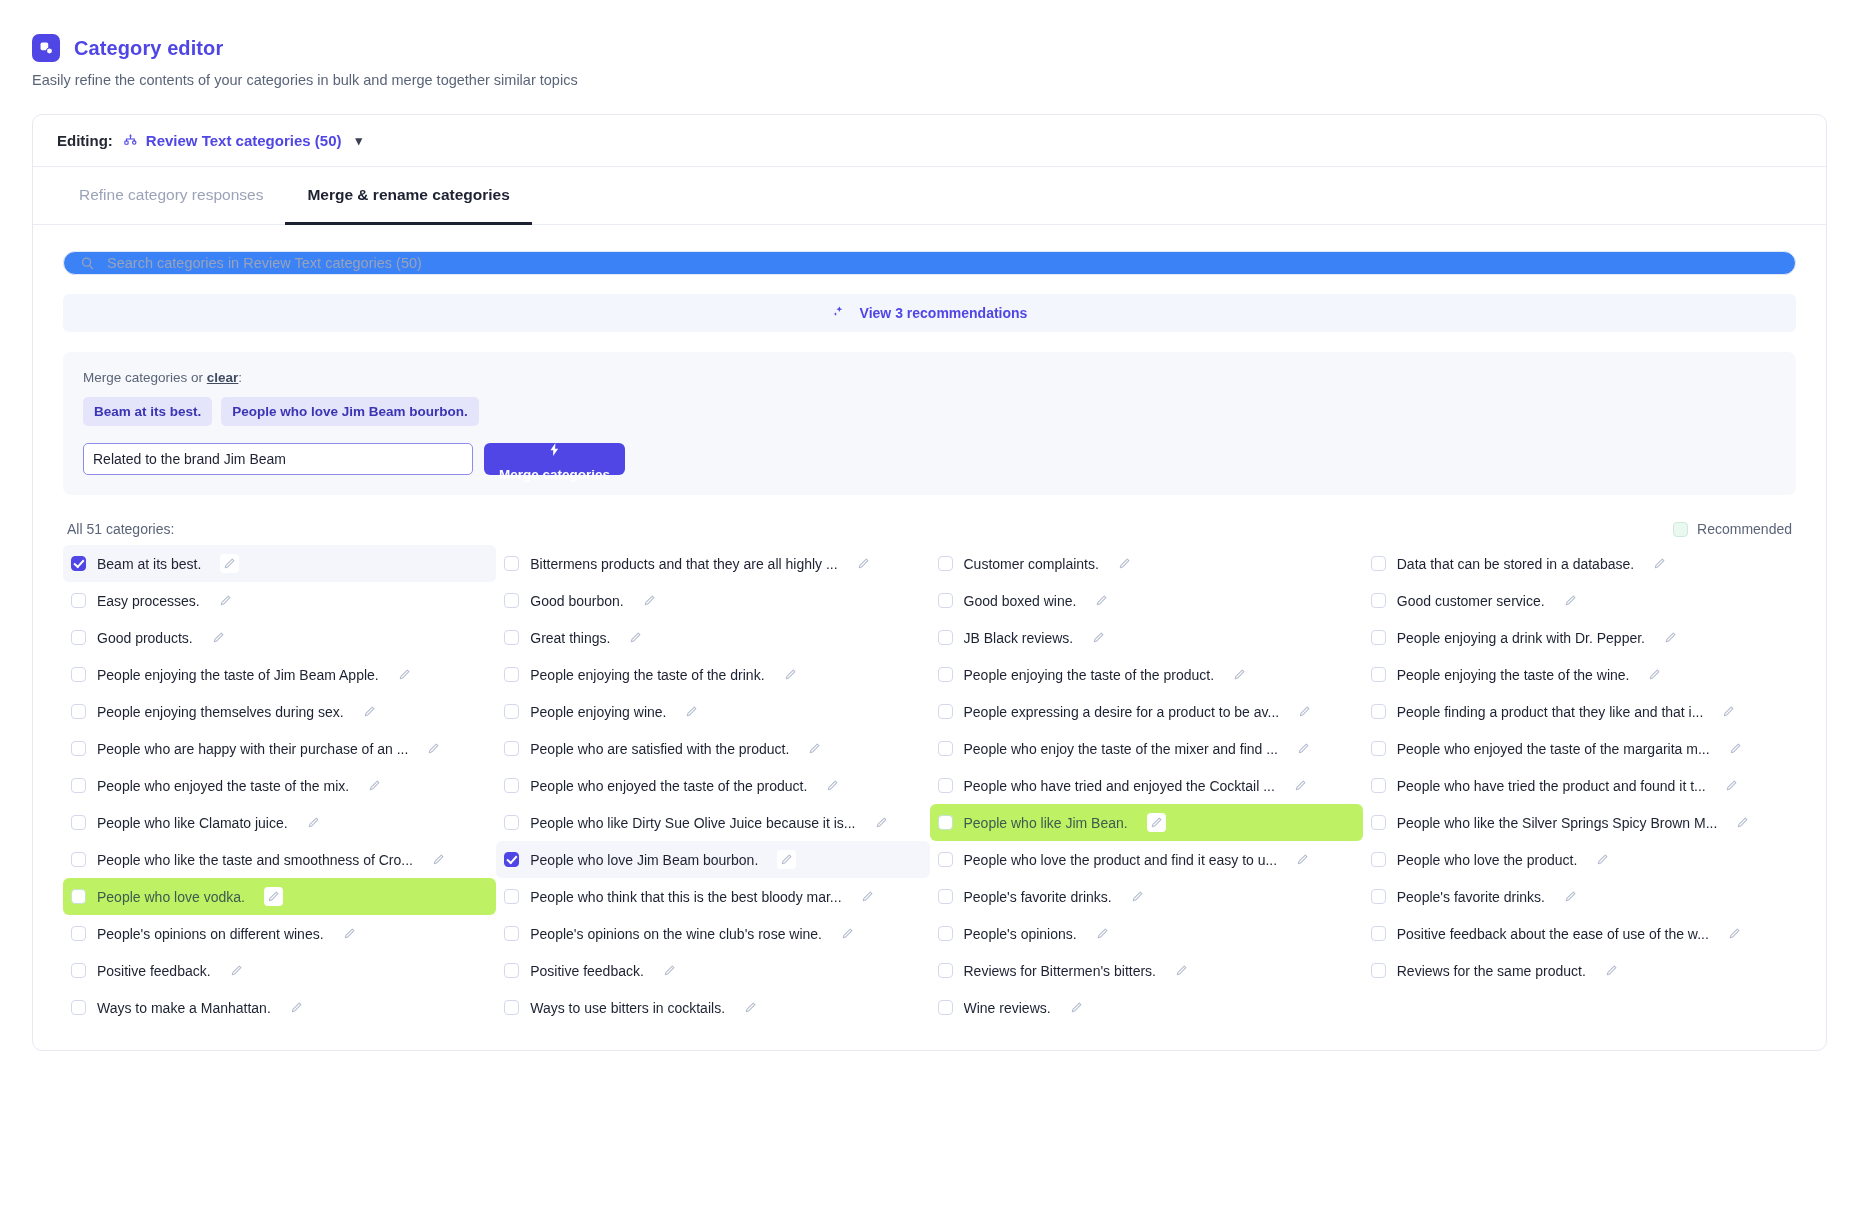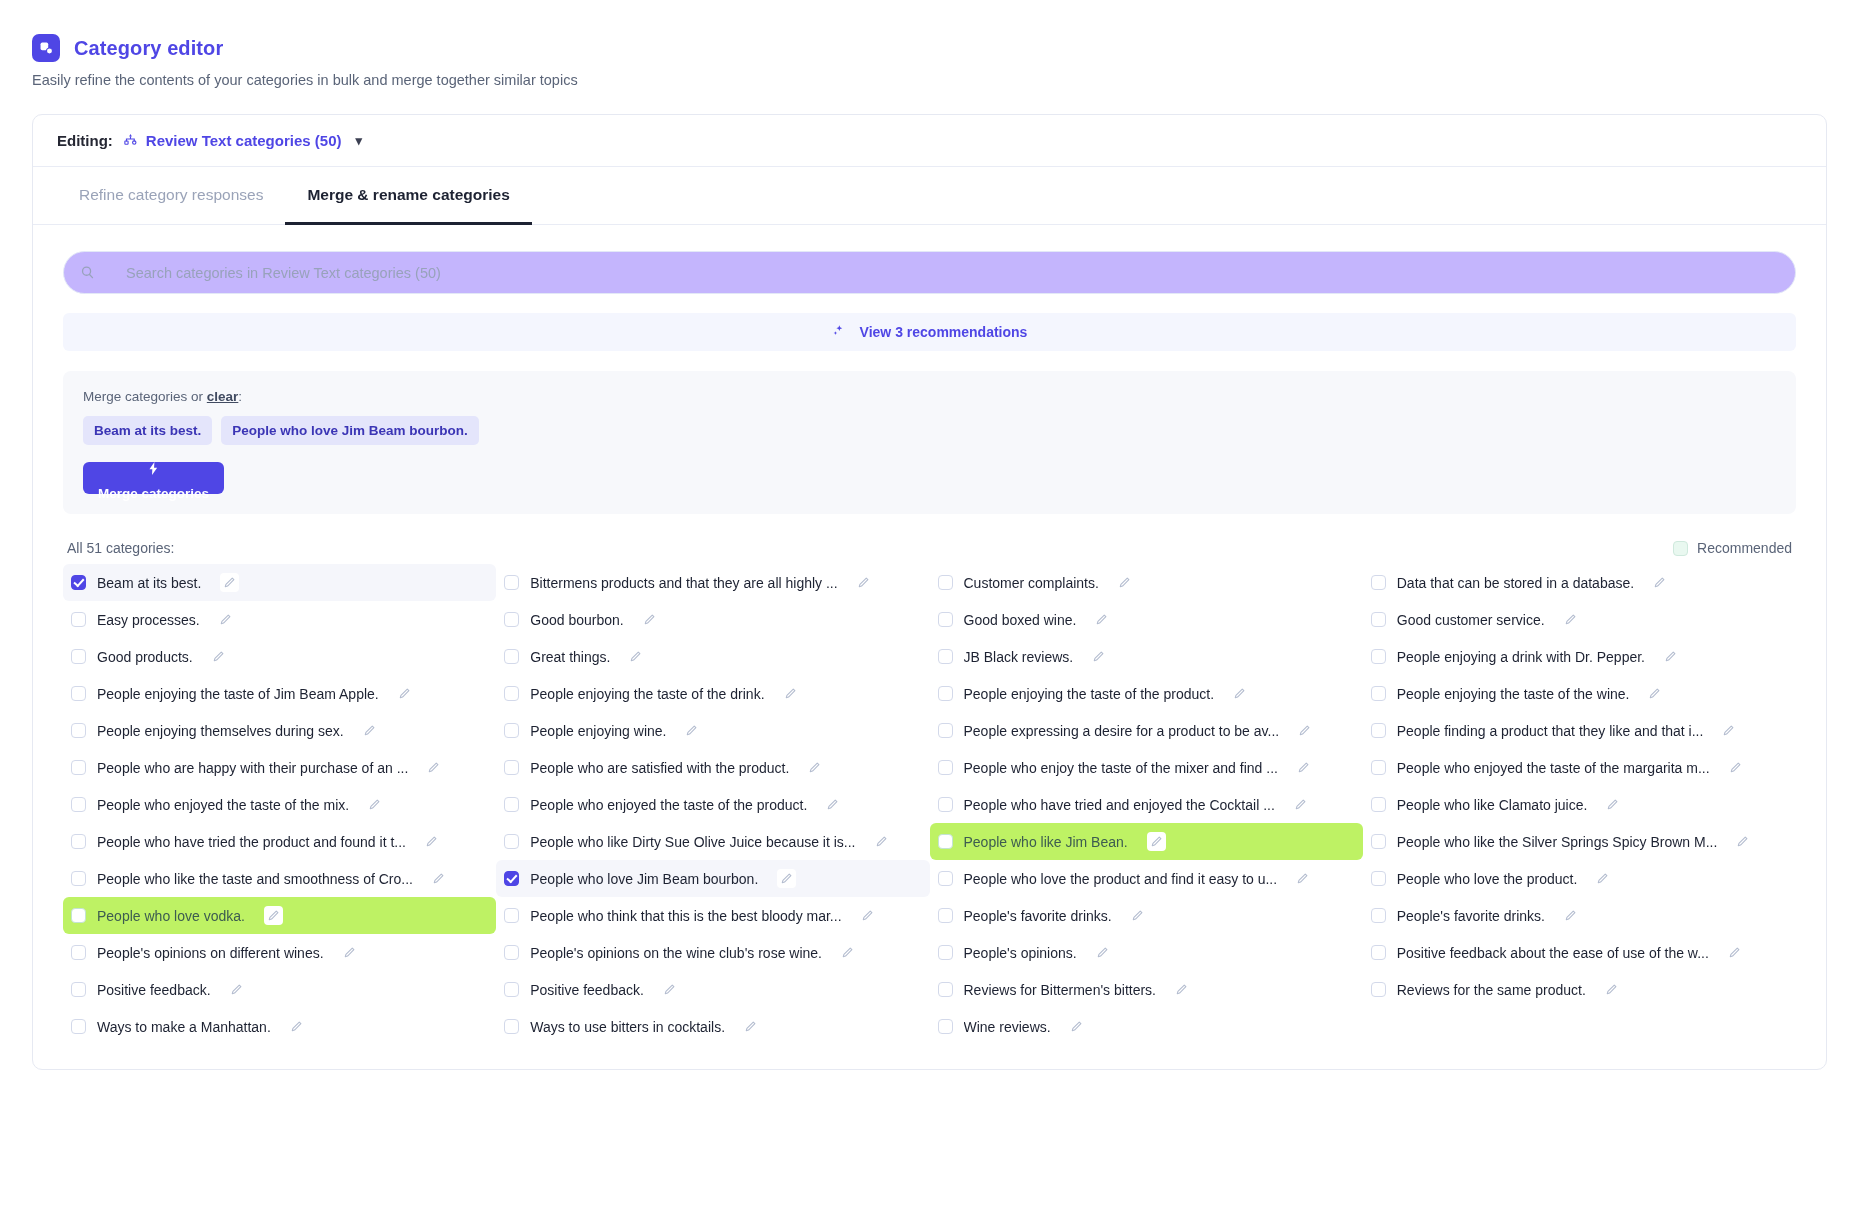--- a/index.html
+++ b/index.html
@@ -73,26 +73,25 @@
     margin-bottom: -1px;
   }
   .tab.active { color: #1d2232; font-weight: 700; border-bottom-color: #1d2232; }
 
   
   .body { padding: 26px 30px 24px 30px; }
 
   .search-wrap {
     position: relative;
     border: 1px solid #e3e8f7;
-    background: #c4b5fd;
+    background: #3b82f6;
     border-radius: 22px;
-    height: 43px;
+    height: 24px;
     display: flex; align-items: center;
     padding: 0 16px;
-    gap: 19px;
   }
   .search-icon { color: #98a2bb; display:flex; margin-right: 10px; }
   .search-input {
     border: none; outline: none; background: transparent;
     font-size: 14.5px; font-family: inherit;
     color: #333a4d; width: 100%;
   }
   .search-input::placeholder { color: #98a2bb; }
 
   .reco-bar {
@@ -264,20 +263,21 @@
 
     <div class="merge-panel">
       <div class="merge-head">
         <span>Merge categories or </span><span class="clear">clear</span><span>:</span>
       </div>
       <div class="chips">
         <span class="chip">Beam at its best.</span>
         <span class="chip">People who love Jim Beam bourbon.</span>
       </div>
       <div class="merge-row">
+        <input class="merge-input" type="text" value="Related to the brand Jim Beam" style="">
         <button class="merge-btn">
           <span>
             <svg width="11" height="13" viewBox="0 0 12 14" fill="#ffffff">
               <path d="M7 0L1.6 7.7h3.1L4.4 14 10 6.1H6.6z"></path>
             </svg>
           </span>
           <span>Merge categories</span>
         </button>
       </div>
     </div>
@@ -529,30 +529,30 @@
           <span class="cbox"></span>
           <span class="cat-label">People who have tried and enjoyed the Cocktail ...</span>
           <span class="pencil">
             <svg width="13" height="13" viewBox="0 0 16 16" fill="none" stroke="currentColor" stroke-width="1.3" stroke-linecap="round" stroke-linejoin="round">
               <path d="M11.4 2.6l2 2L5.6 12.4 2.8 13.2l.8-2.8z"></path>
             </svg>
           </span>
         </div>
         <div class="cat-row">
           <span class="cbox"></span>
+          <span class="cat-label">People who have tried the product and found it t...</span>
+          <span class="pencil">
+            <svg width="13" height="13" viewBox="0 0 16 16" fill="none" stroke="currentColor" stroke-width="1.3" stroke-linecap="round" stroke-linejoin="round">
+              <path d="M11.4 2.6l2 2L5.6 12.4 2.8 13.2l.8-2.8z"></path>
+            </svg>
+          </span>
+        </div>
+        <div class="cat-row">
+          <span class="cbox"></span>
           <span class="cat-label">People who like Clamato juice.</span>
-          <span class="pencil">
-            <svg width="13" height="13" viewBox="0 0 16 16" fill="none" stroke="currentColor" stroke-width="1.3" stroke-linecap="round" stroke-linejoin="round">
-              <path d="M11.4 2.6l2 2L5.6 12.4 2.8 13.2l.8-2.8z"></path>
-            </svg>
-          </span>
-        </div>
-        <div class="cat-row">
-          <span class="cbox"></span>
-          <span class="cat-label">People who have tried the product and found it t...</span>
           <span class="pencil">
             <svg width="13" height="13" viewBox="0 0 16 16" fill="none" stroke="currentColor" stroke-width="1.3" stroke-linecap="round" stroke-linejoin="round">
               <path d="M11.4 2.6l2 2L5.6 12.4 2.8 13.2l.8-2.8z"></path>
             </svg>
           </span>
         </div>
         <div class="cat-row">
           <span class="cbox"></span>
           <span class="cat-label">People who like Dirty Sue Olive Juice because it is...</span>
           <span class="pencil">

